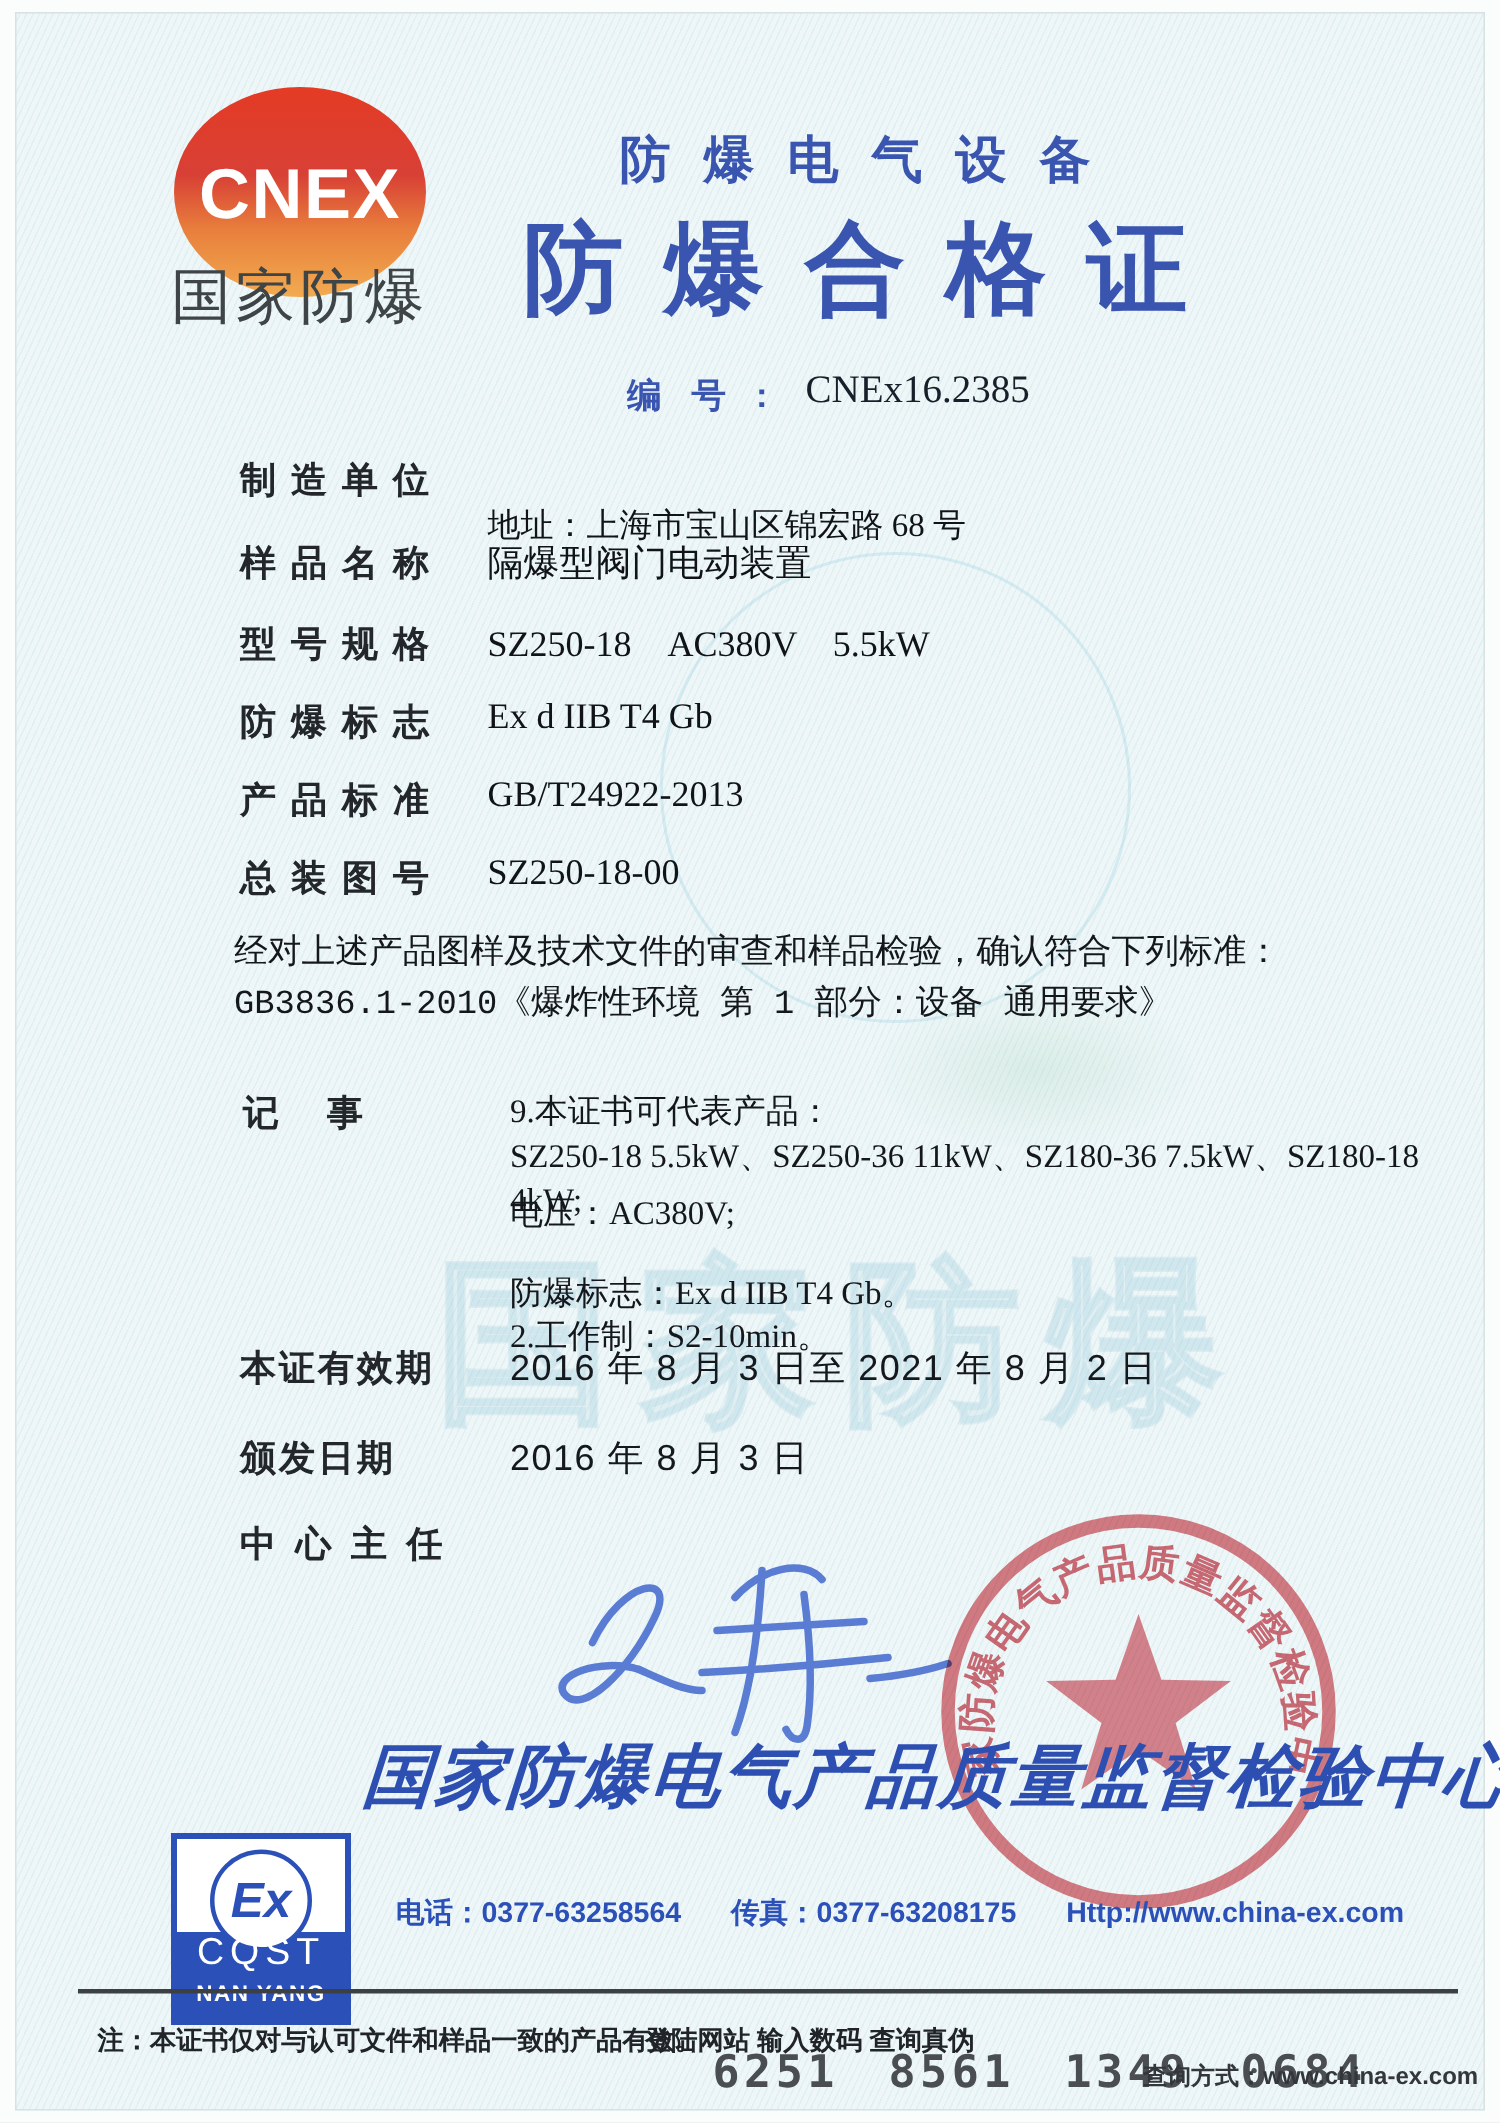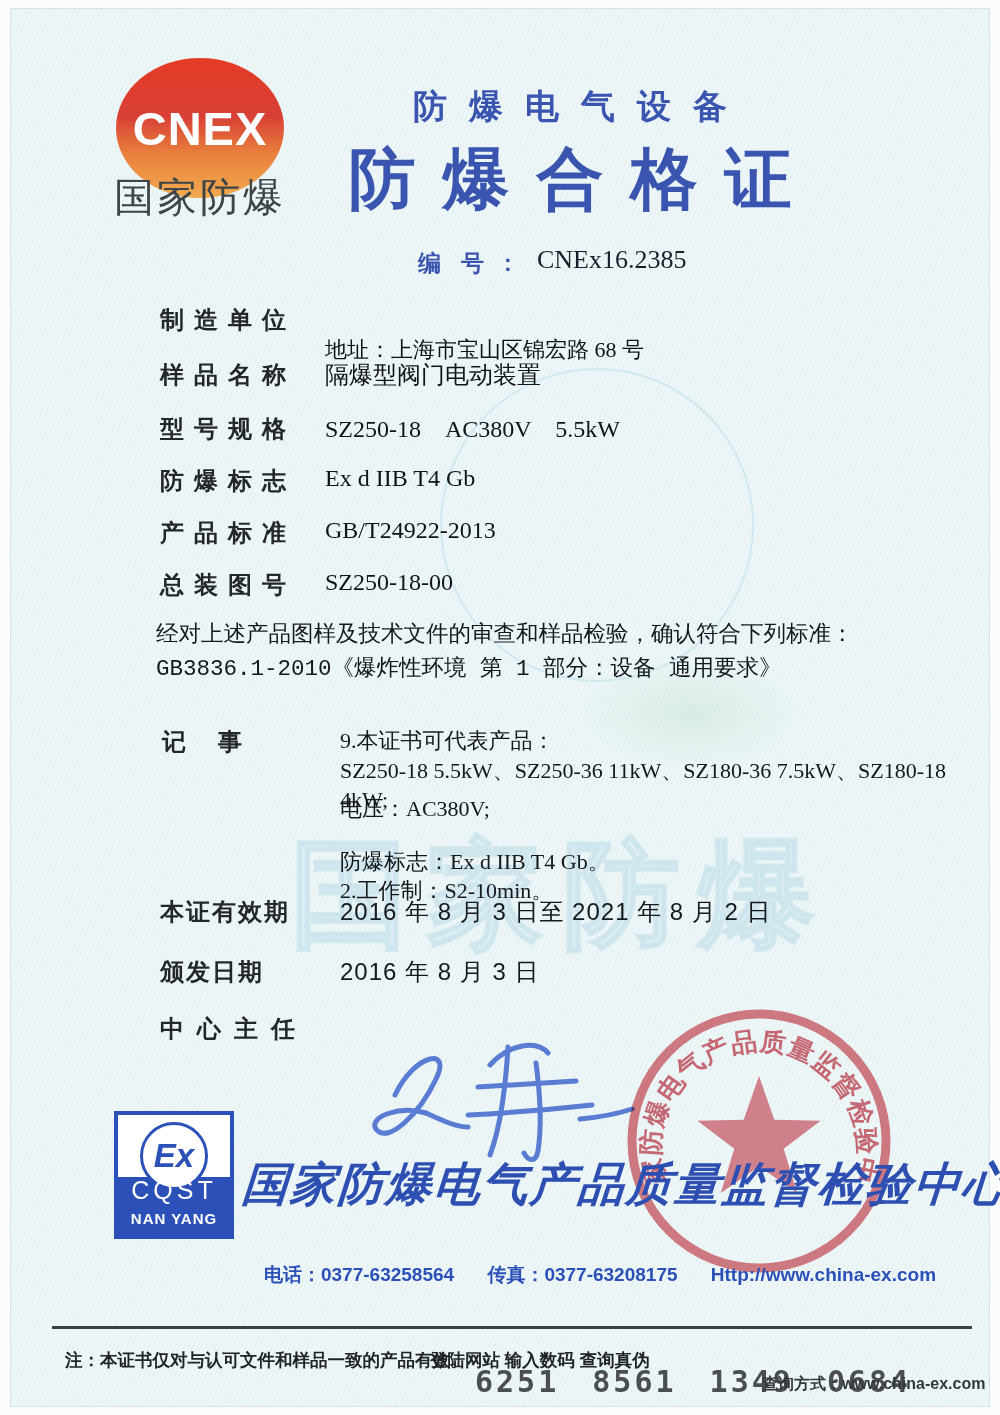--- a/index.html
+++ b/index.html
@@ -45,21 +45,21 @@
              font-family:"Liberation Serif",serif;white-space:pre-wrap;}
   
   .v-label{position:absolute;left:150px;font-size:24px;color:#23272b;font-weight:600;letter-spacing:2px;}
   .v-value{position:absolute;left:330px;font-size:24px;color:#15191d;font-weight:500;letter-spacing:1px;text-align:right;}
   .director-label{position:absolute;left:150px;top:1005px;font-size:24px;color:#23272b;
                   font-weight:600;letter-spacing:13px;}
   
   .signature{position:absolute;left:330px;top:1015px;width:320px;height:150px;}
   .seal{position:absolute;left:608px;top:992px;width:282px;height:282px;mix-blend-mode:multiply;}
   
-  .badge{position:absolute;left:104px;top:1103px;width:120px;height:128px;background:#ffffff;
+  .badge{position:absolute;left:104px;top:1214px;width:120px;height:128px;background:#ffffff;
          border:4px solid #2b50b8;box-sizing:border-box;}
   .badge-band{position:absolute;left:0;right:0;bottom:0;height:58px;background:#2b50b8;}
   .badge-circle{position:absolute;left:50%;top:7px;transform:translateX(-50%);width:68px;height:68px;
                 border-radius:50%;background:#fff;border:3px solid #2b50b8;box-sizing:border-box;
                 display:flex;align-items:center;justify-content:center;}
   .badge-ex{font-size:33px;font-weight:800;color:#2b50b8;font-style:italic;letter-spacing:0;}
   .badge-cqst{position:absolute;left:0;right:0;bottom:30px;text-align:center;color:#fff;
               font-size:25px;letter-spacing:4px;font-weight:500;}
   .badge-ny{position:absolute;left:0;right:0;bottom:8px;text-align:center;color:#fff;
             font-size:15px;letter-spacing:1px;font-weight:600;}

